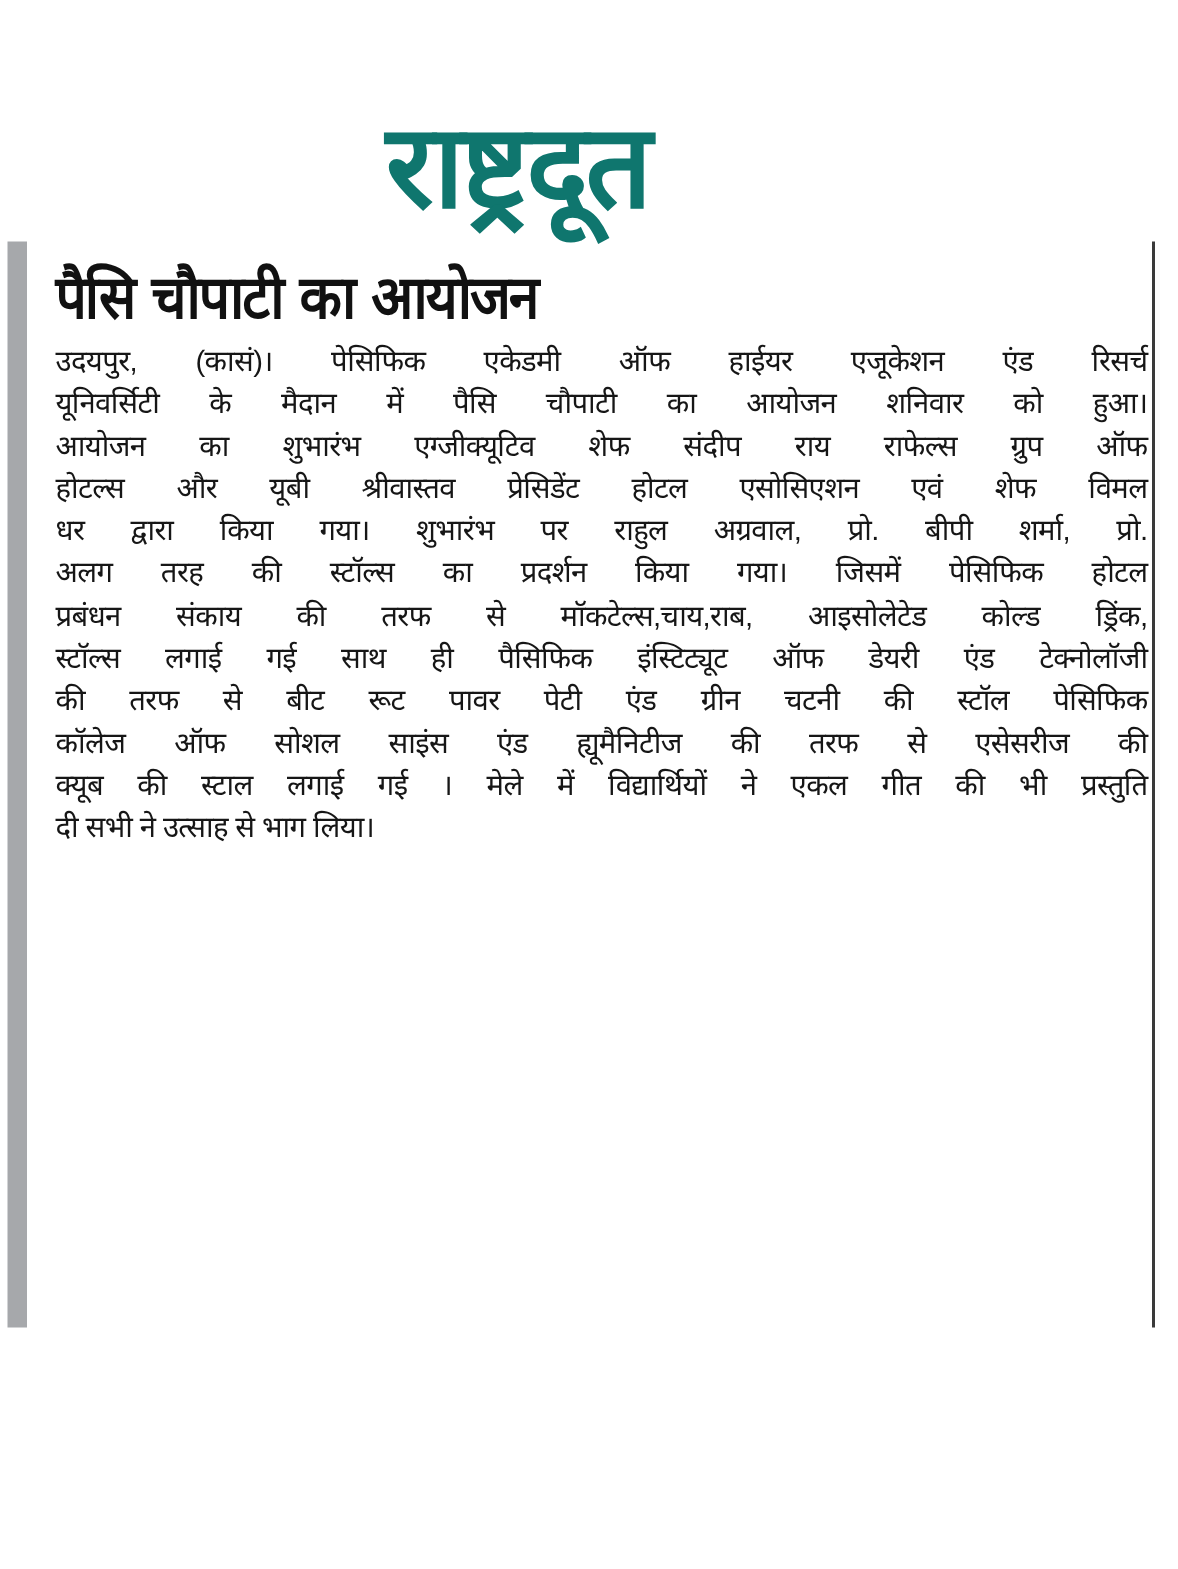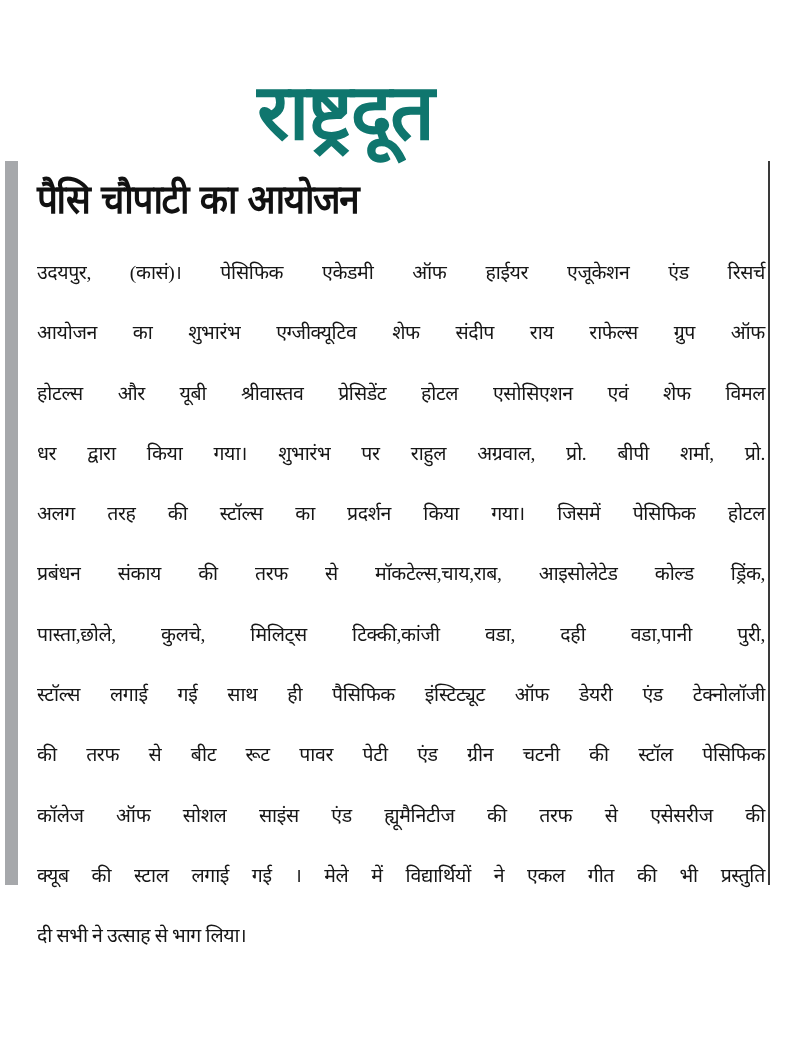--- a/index.html
+++ b/index.html
@@ -62,51 +62,50 @@
       transform-origin: left center;
     }
     .article {
       position: absolute;
       left: 37px;
       top: 227px;
       width: 728px;
     }
     .line {
       display: block;
-      font-family: Liberation Serif, serif;
+      font-family: Liberation Sans, sans-serif;
       font-size: 19.5px;
       line-height: 28.3px;
       color: #161616;
       white-space: nowrap;
       text-align: justify;
       text-align-last: justify;
       width: 728px;
       letter-spacing: -0.4px;
-      margin-top: 32px;
     }
     .line.last {
       text-align-last: left;
     }
   </style>
 </head>
 <body>
 
 <div class="masthead">राष्ट्रदूत</div>
 
 <div class="left-bar"></div>
 <div class="right-rule"></div>
 
 <h1 class="headline" style="margin:0;">पैसि चौपाटी का आयोजन</h1>
 
 <div class="article">
   <span class="line">उदयपुर, (कासं)। पेसिफिक एकेडमी ऑफ हाईयर एजूकेशन एंड रिसर्च</span>
+  <span class="line">यूनिवर्सिटी के मैदान में पैसि चौपाटी का आयोजन  शनिवार को हुआ।</span>
   <span class="line">आयोजन का शुभारंभ एग्जीक्यूटिव शेफ संदीप राय राफेल्स ग्रुप ऑफ</span>
   <span class="line">होटल्स और यूबी श्रीवास्तव प्रेसिडेंट होटल एसोसिएशन एवं शेफ विमल</span>
   <span class="line">धर द्वारा किया गया। शुभारंभ पर राहुल अग्रवाल,  प्रो. बीपी शर्मा,  प्रो.</span>
   <span class="line">अलग तरह की स्टॉल्स का प्रदर्शन किया गया। जिसमें पेसिफिक होटल</span>
   <span class="line">प्रबंधन संकाय की तरफ से मॉकटेल्स,चाय,राब, आइसोलेटेड कोल्ड ड्रिंक,</span>
-  <span class="line">पास्ता,छोले, कुलचे, मिलिट्स टिक्की,कांजी वडा, दही वडा,पानी पुरी,</span>
   <span class="line">स्टॉल्स लगाई गई साथ ही पैसिफिक इंस्टिट्यूट ऑफ डेयरी एंड टेक्नोलॉजी</span>
   <span class="line">की तरफ से बीट रूट पावर पेटी एंड ग्रीन चटनी की स्टॉल पेसिफिक</span>
   <span class="line">कॉलेज ऑफ सोशल साइंस एंड ह्यूमैनिटीज की तरफ से एसेसरीज की</span>
   <span class="line">क्यूब की स्टाल लगाई गई । मेले में विद्यार्थियों ने एकल गीत की भी प्रस्तुति</span>
   <span class="line last">दी सभी ने उत्साह से भाग लिया।</span>
 </div>
 
 </body></html>

